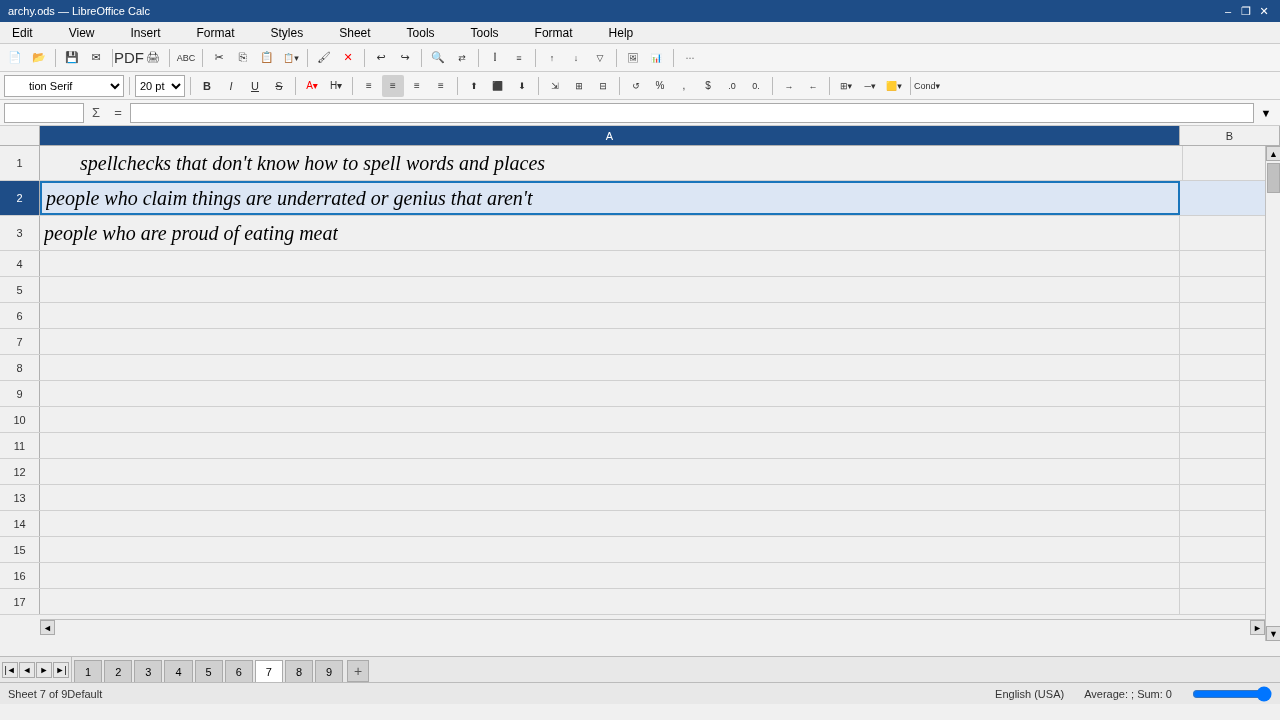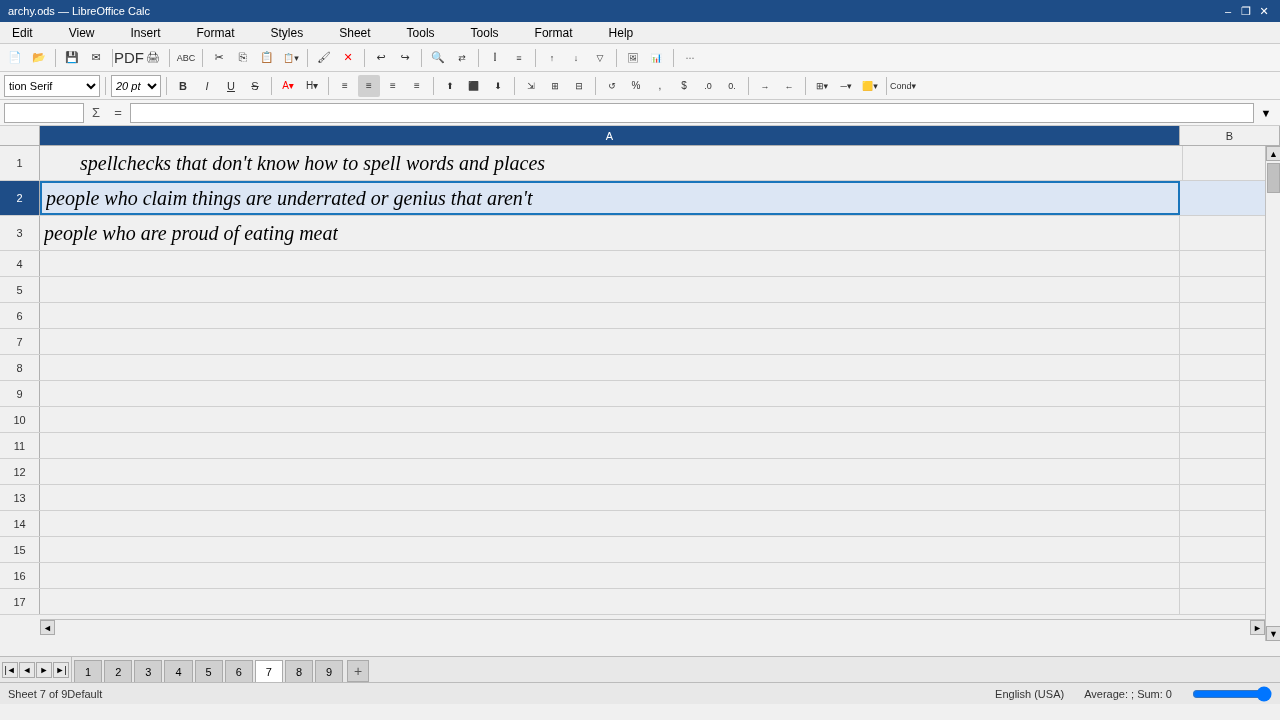--- a/index.html
+++ b/index.html
@@ -288,33 +288,33 @@
       position: relative;
     }
 
     
     .data-row {
       height: 30px;
       min-height: 30px;
     }
 
     .toolbar-font-select {
-      width: 96px;
+      width: 120px;
       height: 22px;
       border: 1px solid #aaa;
       font-size: 11px;
       background: white;
+      padding-left: 20px;
     }
     .toolbar-size-select {
       width: 50px;
       height: 22px;
       border: 1px solid #aaa;
       font-size: 11px;
       background: white;
-      font-style: italic;
     }
 
     .tb-bold { font-weight: bold; }
     .tb-italic { font-style: italic; }
     .tb-underline { text-decoration: underline; }
 
     
     #vscrollbar {
       position: absolute;
       right: 0;

